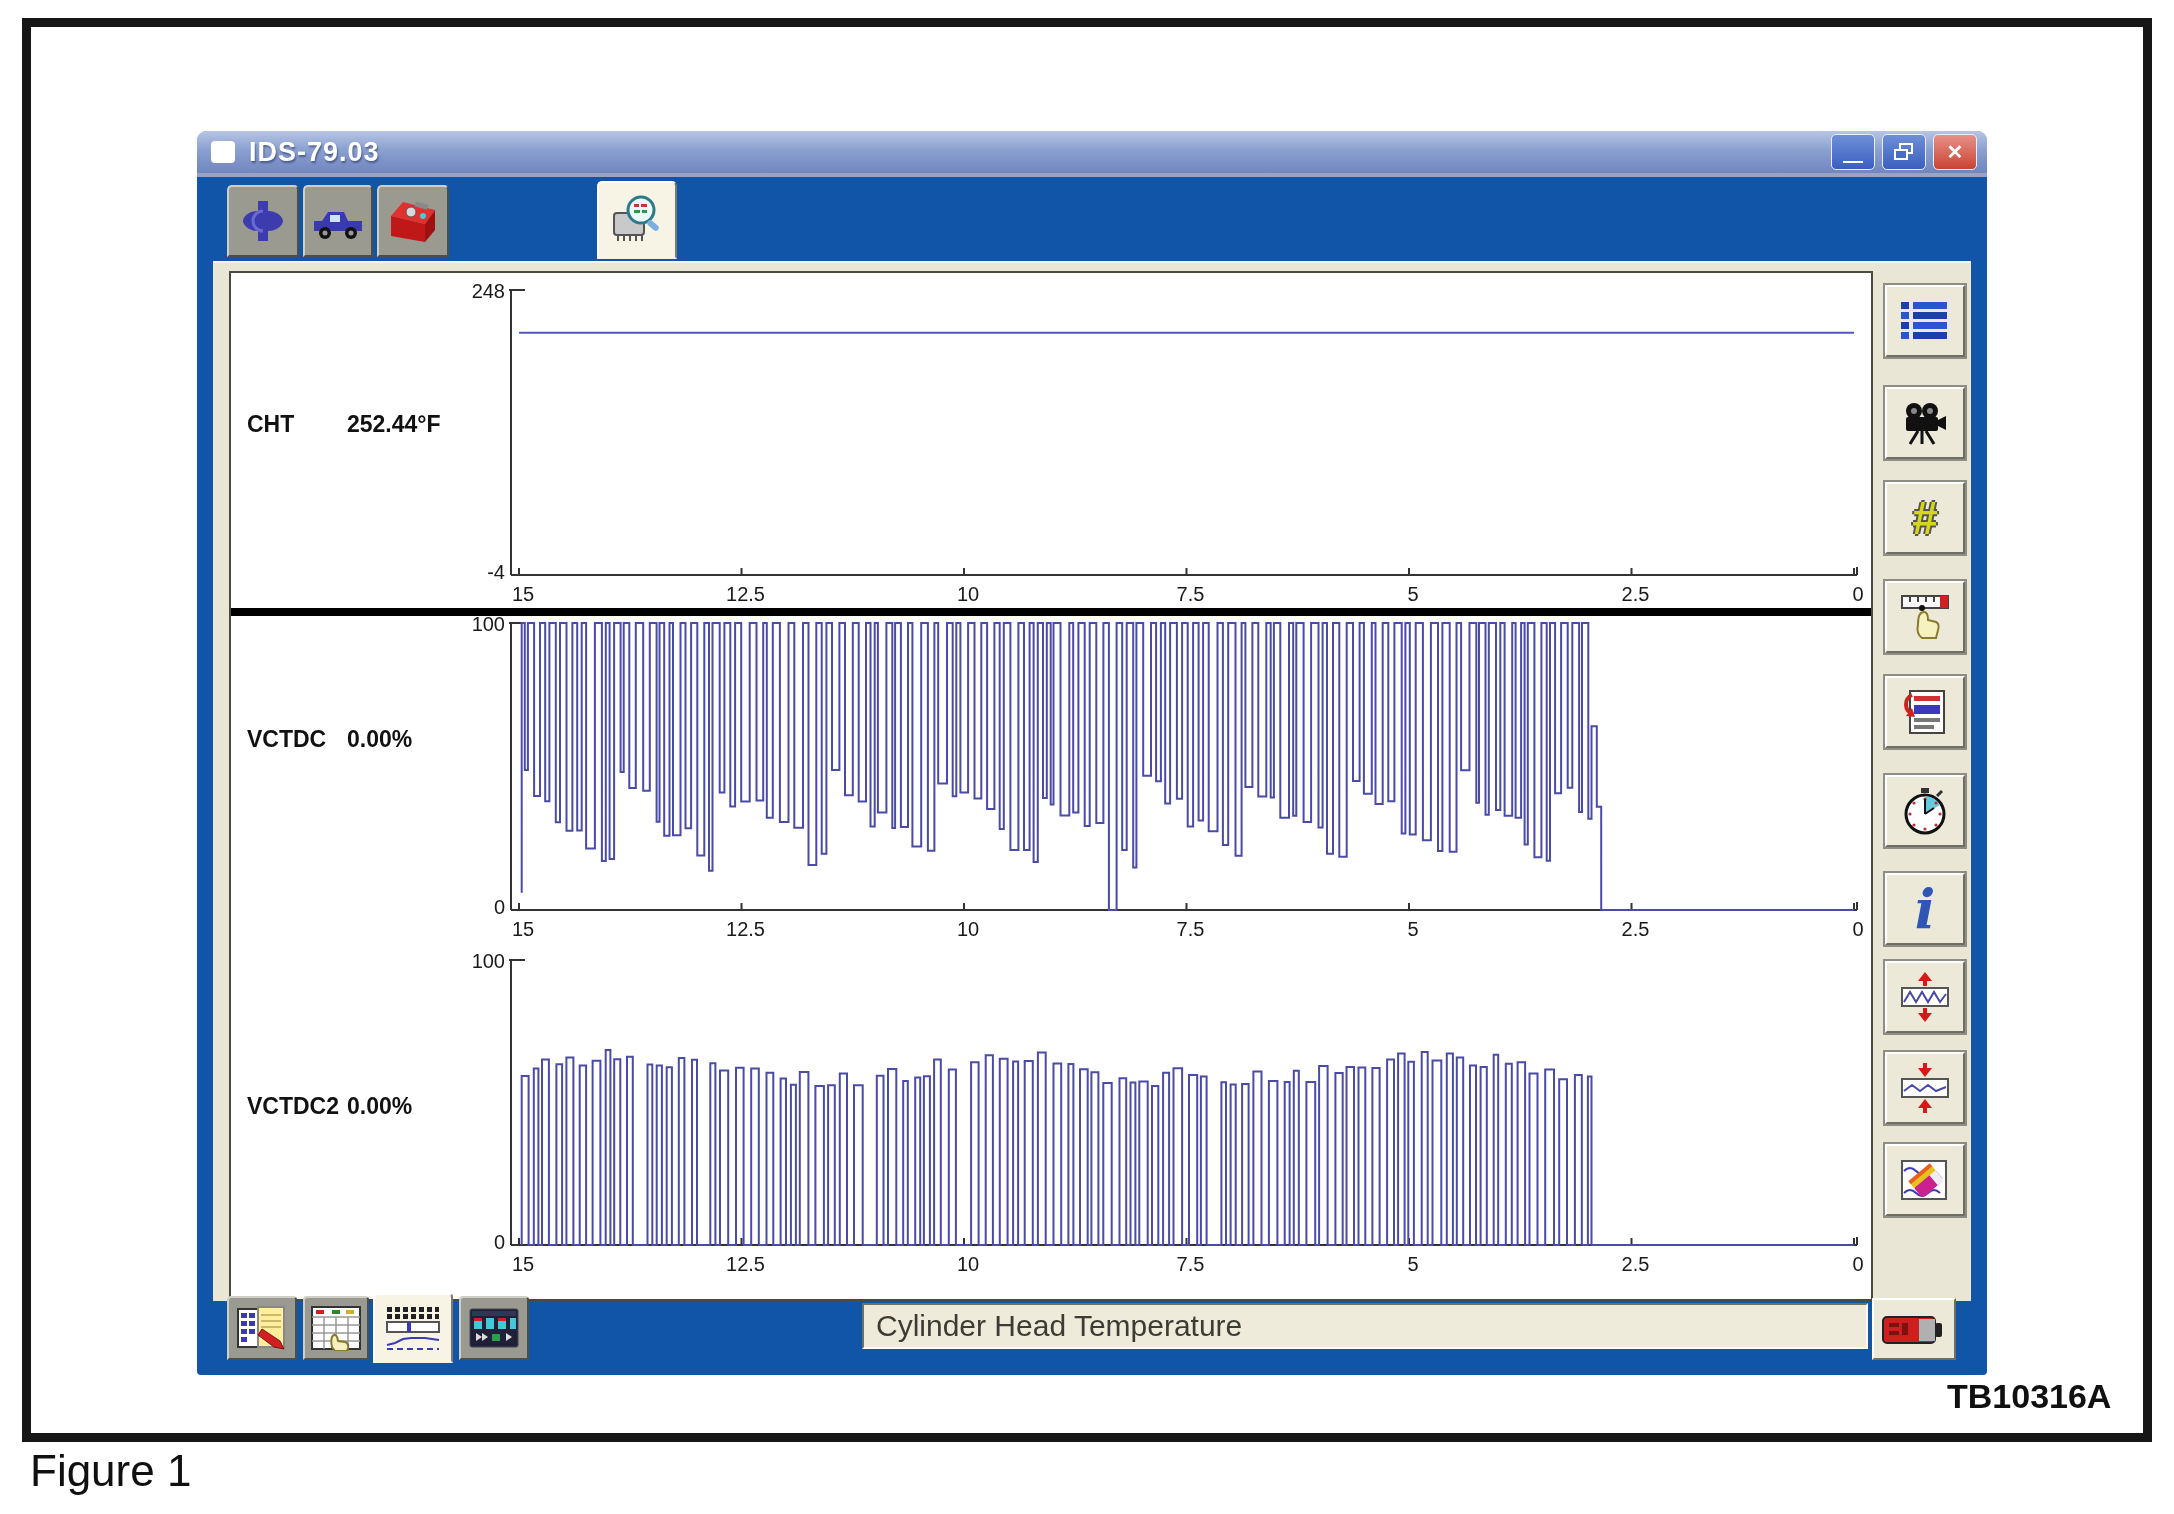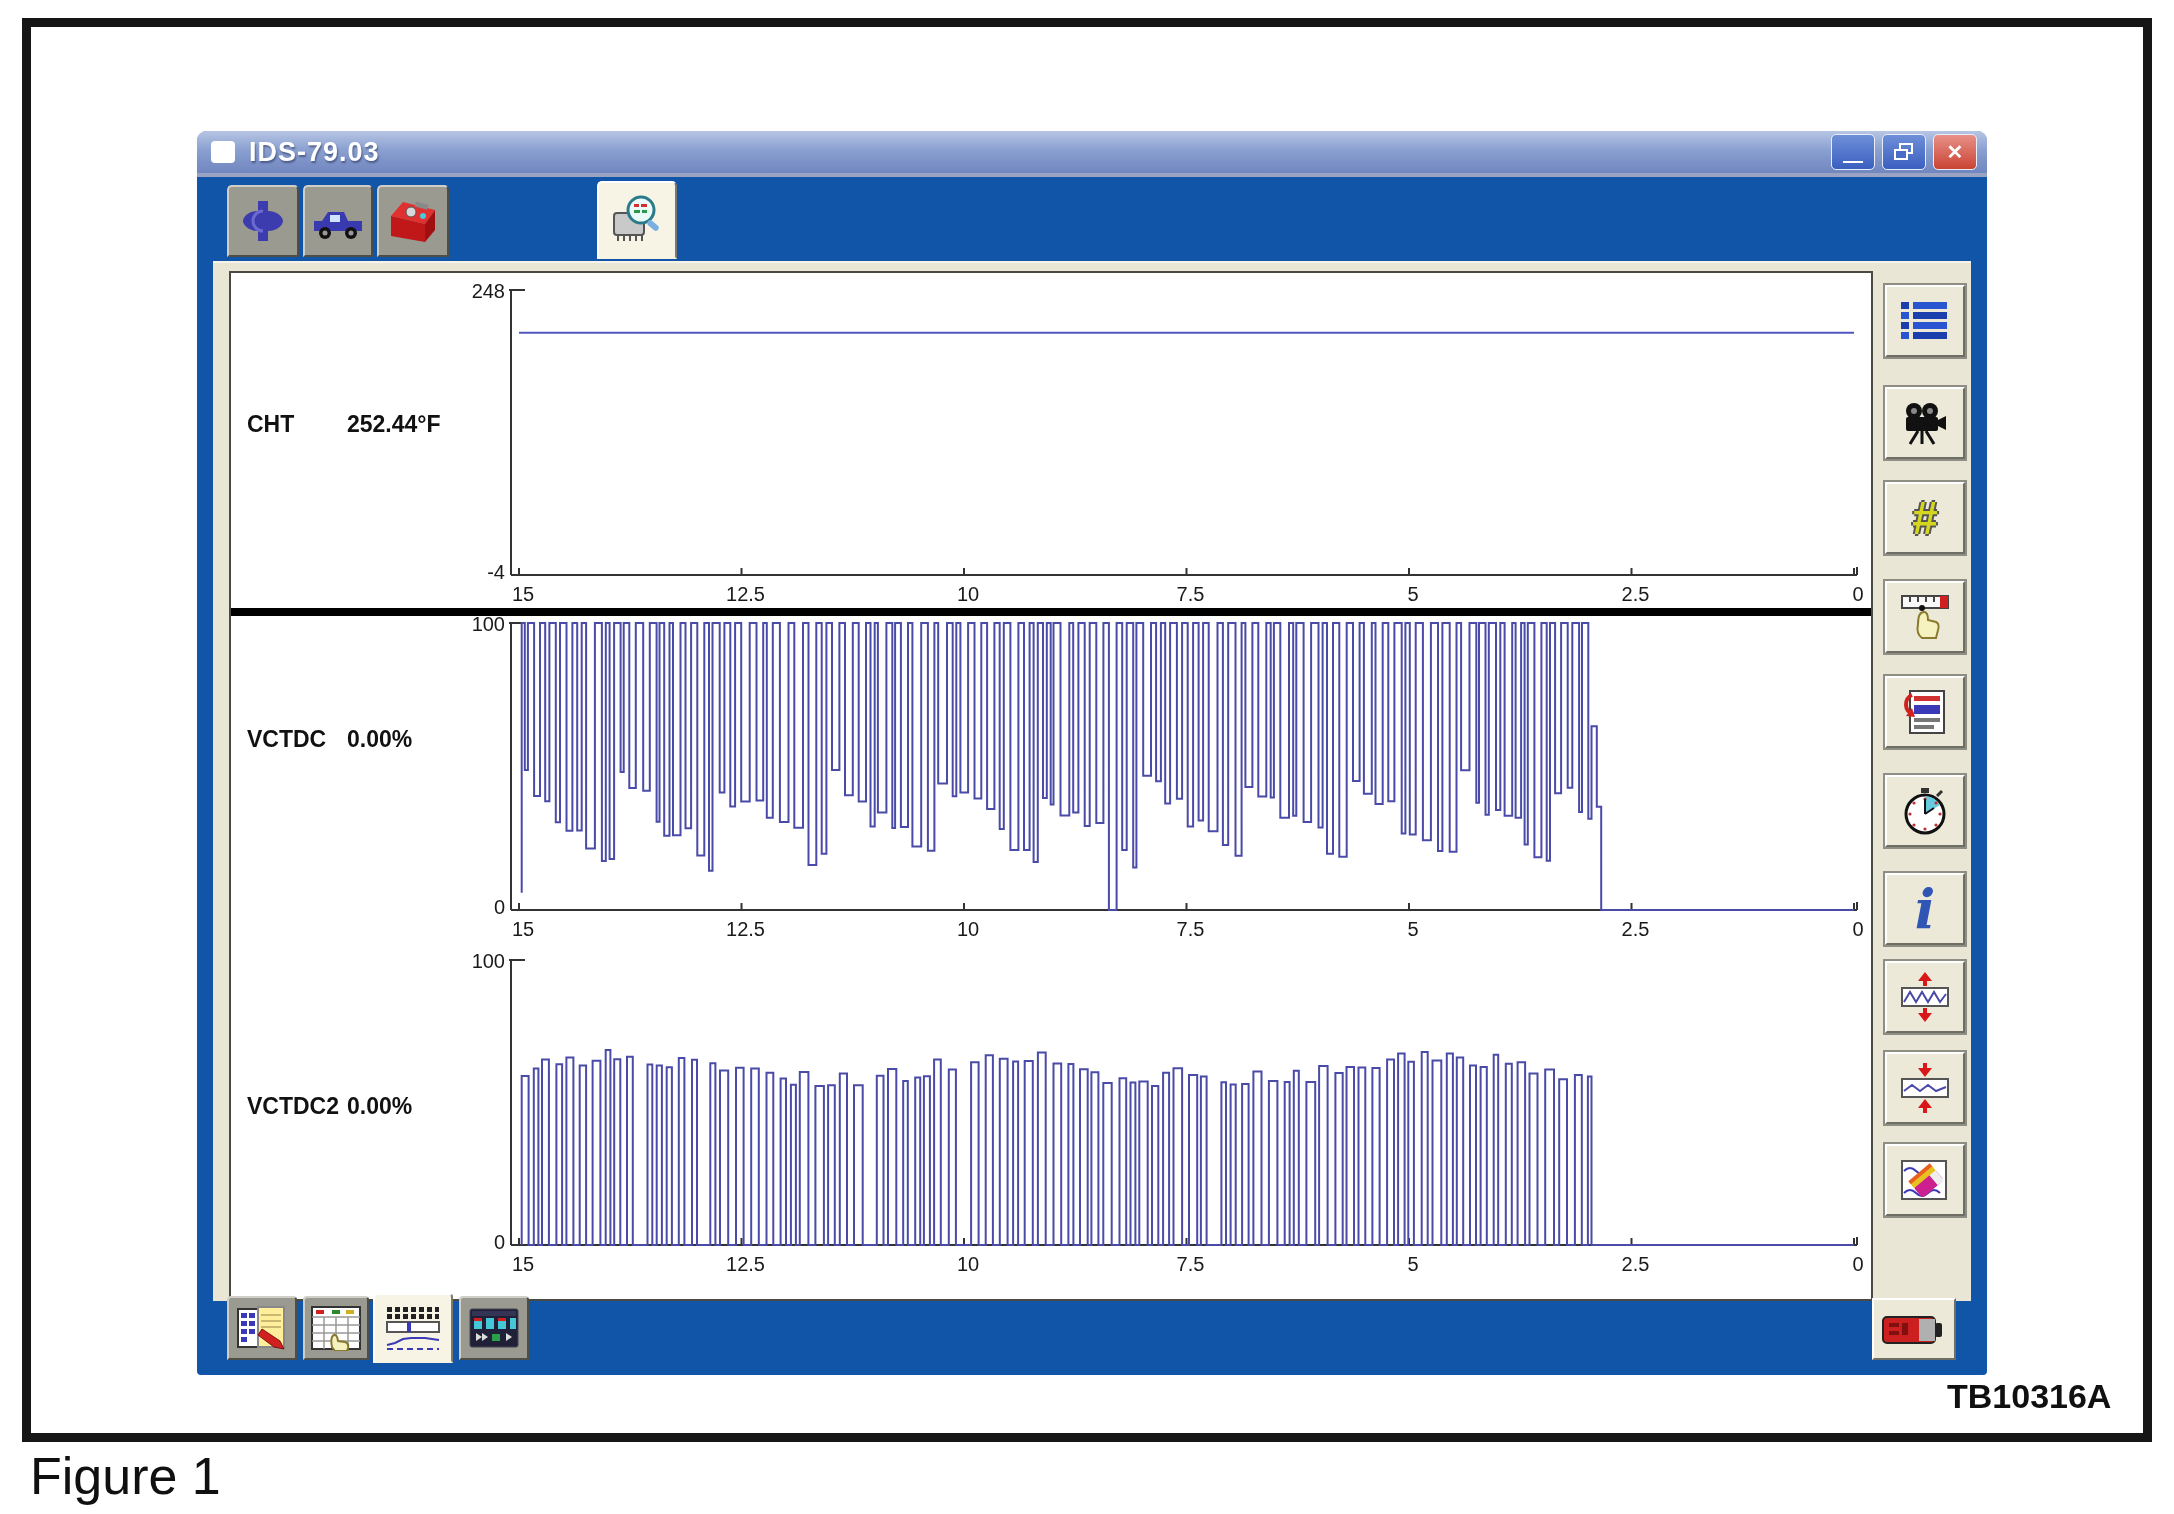--- a/index.html
+++ b/index.html
@@ -1,20 +1,20 @@
 <!DOCTYPE html>
 <html><head>
 <meta charset="utf-8">
 <style>
   html,body{margin:0;padding:0;}
   body{width:2174px;height:1514px;background:#fff;position:relative;overflow:hidden;
        font-family:"Liberation Sans",sans-serif;}
   .frame{position:absolute;left:22px;top:18px;width:2112px;height:1406px;
          border:9px solid #161616;background:#fff;}
-  .fig-caption{position:absolute;left:30px;top:1446px;font-size:52px;color:#101010;}
+  .fig-caption{position:absolute;left:30px;top:1446px;font-size:44px;color:#101010;}
   .ref-code{position:absolute;left:1916px;top:1350px;font-size:34px;font-weight:bold;color:#101010;}
 
   
   .window{position:absolute;left:166px;top:104px;width:1790px;height:1244px;
           background:#1155a8;border-radius:10px 10px 4px 4px;}
   .titlebar{position:absolute;left:0;top:0;width:100%;height:46px;
             background:linear-gradient(180deg,#b7c5e4 0%,#8aa0d0 45%,#7086bf 100%);
             border-radius:9px 9px 0 0;display:flex;align-items:center;
             border-bottom:4px solid #9aa4c2;box-sizing:border-box;}
   .title-icon{width:24px;height:22px;background:#fff;border-radius:4px;margin-left:14px;flex:none;}
@@ -419,20 +419,23 @@
             <rect x="6" y="11" width="8" height="3"></rect>
             <rect x="30" y="11" width="8" height="3"></rect>
           </g>
         <polygon points="14,30 8,26 8,34" fill="#ddd"></polygon>
         <polygon points="20,30 14,26 14,34" fill="#ddd"></polygon>
         <rect x="24" y="27" width="8" height="7" fill="#2aa04a"></rect>
         <polygon points="38,26 44,30 38,34" fill="#ddd"></polygon>
       </svg>
     </div>
 
+    <div class="status-field">
+      <span>Cylinder Head Temperature</span>
+    </div>
 
     <div class="battery-cell">
       <svg width="66" height="40" viewBox="0 0 66 40">
         <rect x="2" y="8" width="52" height="26" rx="4" fill="#cc2020" stroke="#222" stroke-width="2"></rect>
         <rect x="38" y="10" width="16" height="22" fill="#b0b0b0"></rect>
         <rect x="54" y="14" width="7" height="14" rx="2" fill="#222"></rect>
         <g fill="#801010">
             <rect x="8" y="14" width="10" height="4"></rect>
             <rect x="8" y="22" width="10" height="4"></rect>
             <rect x="21" y="14" width="6" height="12"></rect>

